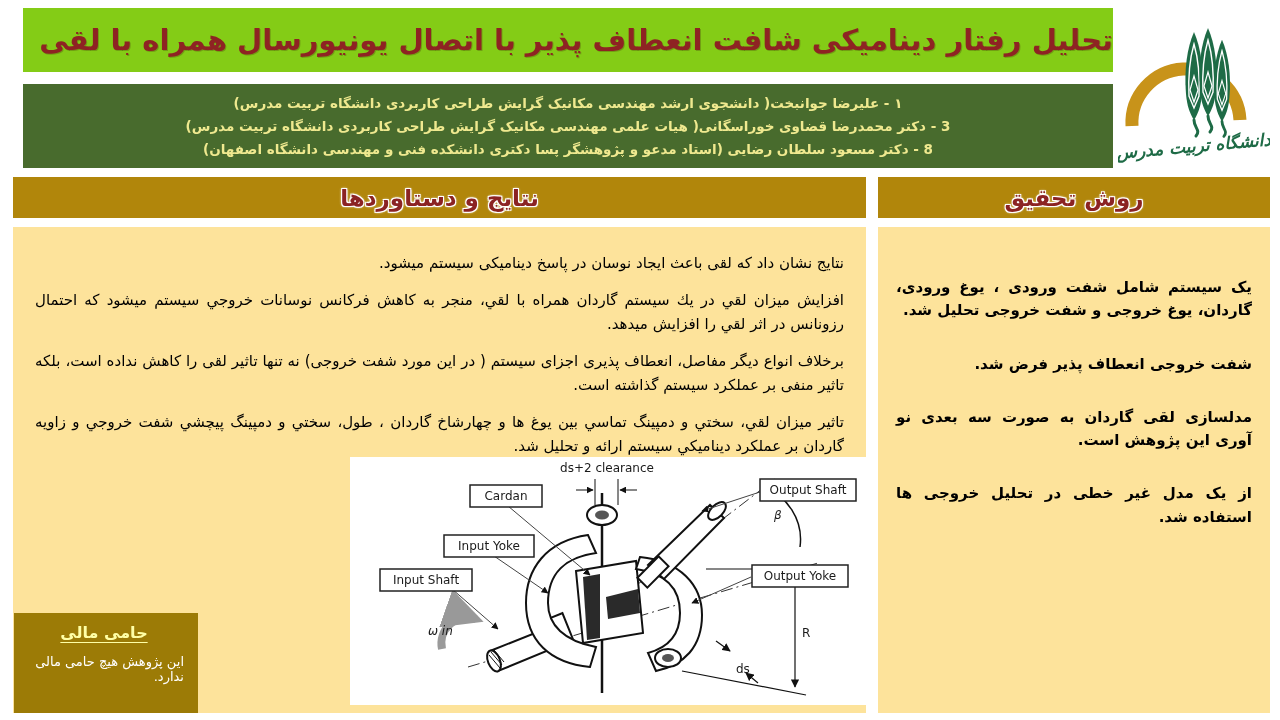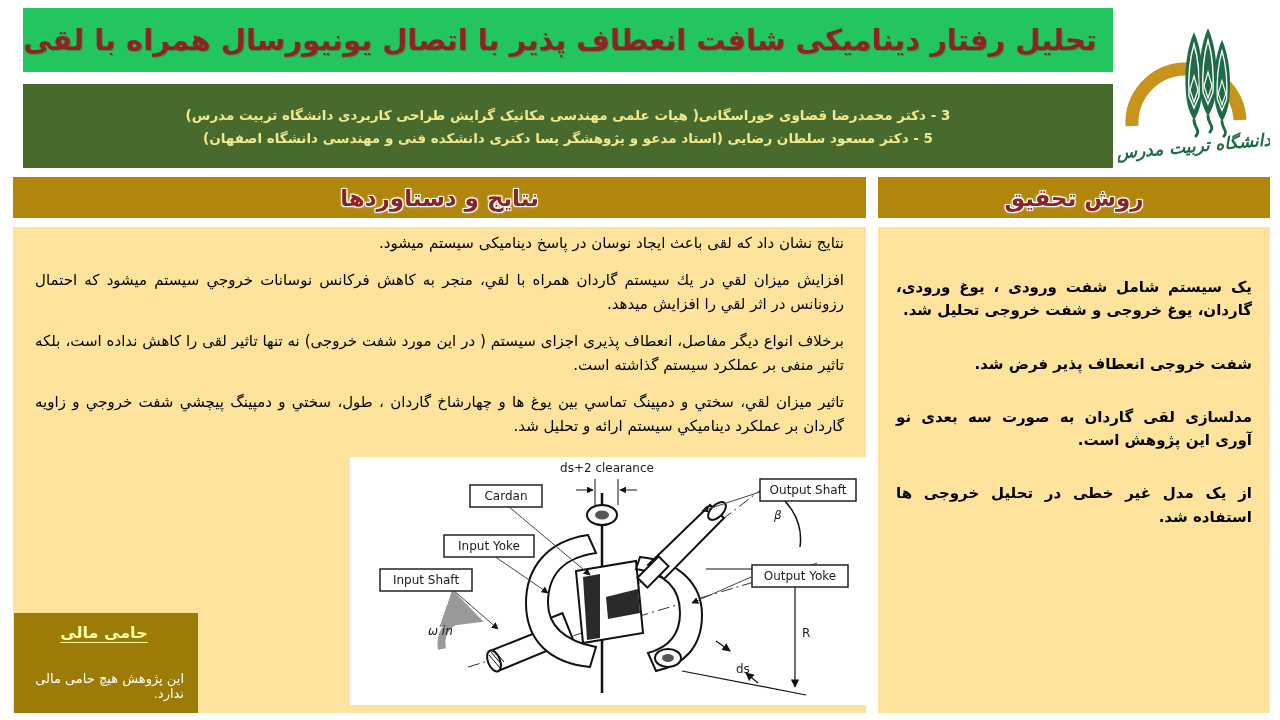--- a/index.html
+++ b/index.html
@@ -8,22 +8,22 @@
     font-family:"DejaVu Sans", sans-serif;
     background:#ffffff;
     position:relative;
     overflow:hidden;
   }
   .abs { position:absolute; }
 
   
   .title-bar {
     left:23px; top:8px; width:1090px; height:64px;
-    background:#22c55e;
-    display:flex; align-items:center; justify-content:flex-end;
+    background:#84cc16;
+    display:flex; align-items:center; justify-content:flex-start;
     direction:rtl;
   }
   .title-bar h1 {
     font-size:29px; font-weight:bold; color:#8e2323;
     text-shadow:1px 1px 0 rgba(60,20,10,.25);
     white-space:nowrap;
   }
 
   
   .authors-bar {
@@ -47,21 +47,21 @@
   }
   .section-header span {
     font-size:23px; font-weight:bold; color:#8b2323;
     text-shadow:0 0 3px #fff,0 0 3px #fff,1px 1px 0 #fff,-1px -1px 0 #fff,1px -1px 0 #fff,-1px 1px 0 #fff;
   }
   .header-left  { left:13px;  top:177px; width:853px; }
   .header-right { left:878px; top:177px; width:392px; }
 
   
   .panel { background:#fde39b; top:227px; height:486px; direction:rtl; }
-  .panel-left  { left:13px;  width:853px; padding:4px 22px 0 22px; }
+  .panel-left  { left:13px;  width:853px; padding:24px 22px 0 22px; }
   .panel-right { left:878px; width:392px; padding:24px 18px 0 18px; }
 
   .panel-left p {
     font-size:15px; line-height:1.6; color:#000;
     text-align:justify; margin-bottom:13px;
   }
   .panel-right p {
     font-size:15px; font-weight:bold; line-height:1.55; color:#000;
     text-align:justify; margin-bottom:30px;margin-top:25px;
   }
@@ -77,34 +77,35 @@
 
   
   .sponsor-box {
     left:14px; top:613px; width:184px; height:100px;
     background:#9c7b06; direction:rtl;
     padding:10px 14px 0 10px;
   }
   .sponsor-title {
     color:#ffffa6; font-weight:bold; font-size:16px; text-align:center;
     text-decoration:underline; text-underline-offset:4px;
-    margin-bottom:29px;
+    margin-bottom:12px;
   }
   .sponsor-text { color:#ffffff; font-size:13px; text-align:right; }
 </style>
 </head>
 <body>
 
 <div class="abs title-bar">
   <h1>تحلیل رفتار دینامیکی شافت انعطاف پذیر با اتصال یونیورسال همراه با لقی</h1>
 </div>
 
 <div class="abs authors-bar">
+  <div class="author-line">۱ - علیرضا جوانبخت( دانشجوی ارشد مهندسی مکانیک گرایش طراحی کاربردی دانشگاه تربیت مدرس)</div>
   <div class="author-line">3 - دکتر محمدرضا قضاوی خوراسگانی( هیات علمی مهندسی مکانیک گرایش طراحی کاربردی دانشگاه تربیت مدرس)</div>
-  <div class="author-line">5 - دکتر مسعود سلطان رضایی (استاد مدعو و پژوهشگر پسا دکتری دانشکده فنی و مهندسی دانشگاه اصفهان)</div>
+  <div class="author-line">8 - دکتر مسعود سلطان رضایی (استاد مدعو و پژوهشگر پسا دکتری دانشکده فنی و مهندسی دانشگاه اصفهان)</div>
 </div>
 
 <div class="abs logo-box">
   <svg viewBox="0 0 152 164">
     <path d="M 14,122 A 54,54 0 0 1 122,116" fill="none" stroke="#c8931a" stroke-width="13"></path>
     <g stroke-linecap="round">
       <g transform="translate(76,80)">
         <path d="M0,-52 C7,-36 10,-14 8,10 C7,22 4,30 0,36 C-4,30 -7,22 -8,10 C-10,-14 -7,-36 0,-52 Z" fill="#1e6b46"></path>
         <path d="M0,-40 C4,-26 6,-8 5,12 L0,24 L-5,12 C-6,-8 -4,-26 0,-40 Z" fill="none" stroke="#fff" stroke-width="1.4"></path>
         <path d="M0,-8 L4,6 L0,18 L-4,6 Z" fill="none" stroke="#fff" stroke-width="1.2"></path>

